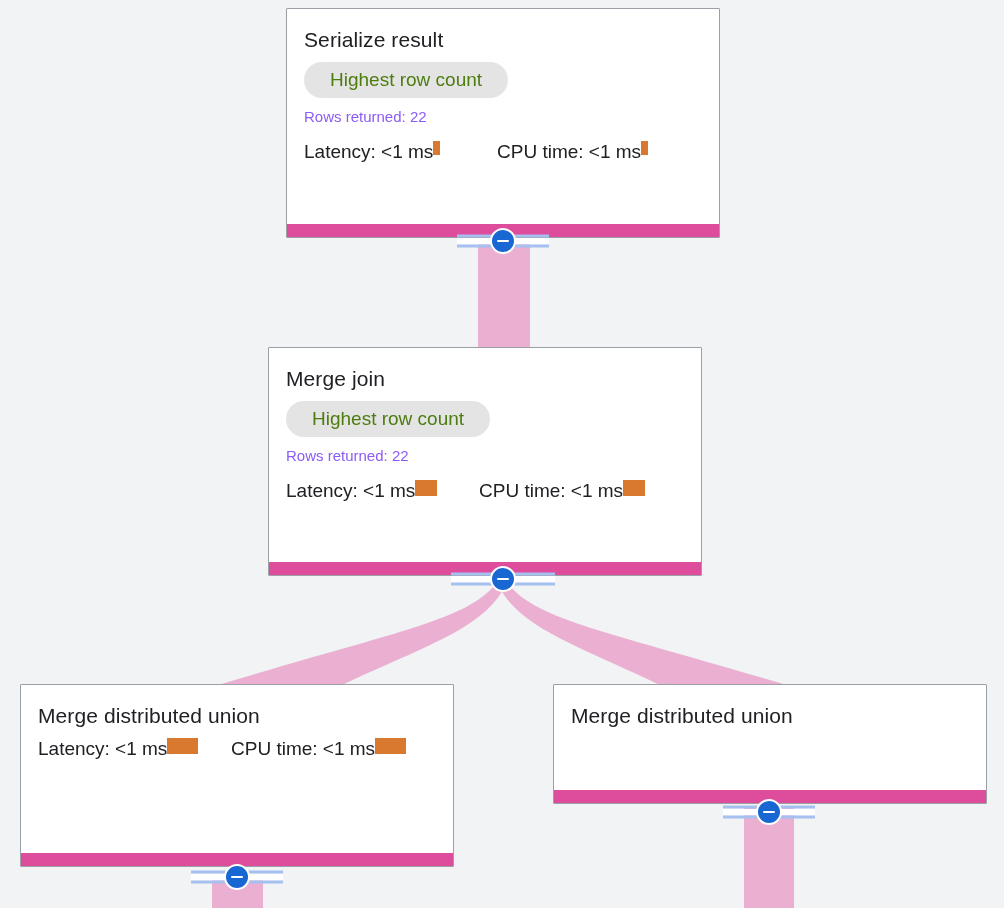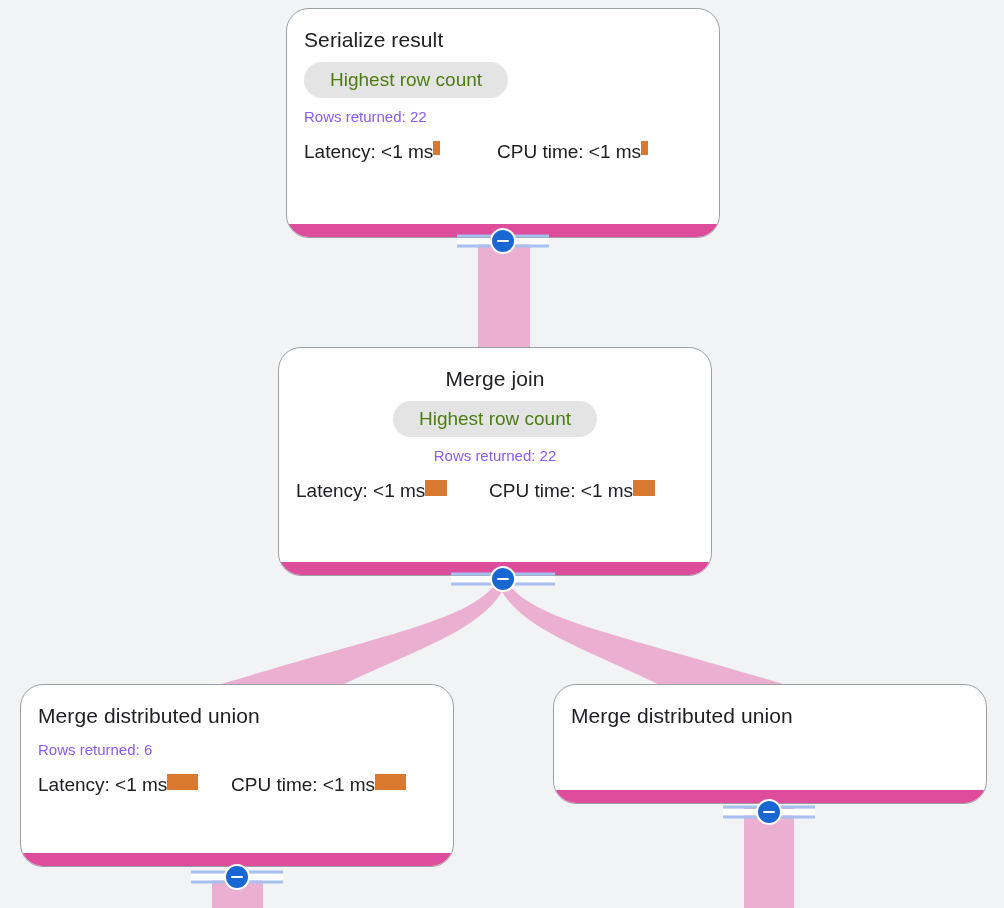--- a/index.html
+++ b/index.html
@@ -28,21 +28,21 @@
     height: 908px;
     pointer-events: none;
   }
 
   
   .node {
     position: absolute;
     box-sizing: border-box;
     background: #FFFFFF;
     border: 1px solid #9AA0A6;
-    border-radius: 23px;
+    border-radius: 1px;
     overflow: hidden;
     box-shadow: 0 0 0 0 rgba(0,0,0,0);
   }
   .node-body {
     padding: 18px 17px 10px 17px;
   }
   .node-title {
     font-size: 21px;
     line-height: 26px;
     font-weight: 500;
@@ -188,21 +188,21 @@
     <div class="node-accent"></div>
   </div>
 
   <div class="toggle" style="left:457px; top:228px;">
     <div class="toggle-rail"></div>
     <div class="toggle-btn">
       <div class="minus"></div>
     </div>
   </div>
 
-  <div class="node" id="node-merge-join" style="left:278px; top:347px; width:434px; height:229px;text-align:center;">
+  <div class="node" id="node-merge-join" style="left:268px; top:347px; width:434px; height:229px;">
     <div class="node-body">
       <div class="node-title">Merge join</div>
       <div class="chip">Highest row count</div>
       <div class="rows">Rows returned: 22</div>
       <div class="metrics">
         <div class="metric" style="width:193px;">
           <div class="metric-label">Latency: &lt;1 ms</div>
           <div class="metric-bar" style="width:22px;height:16px;"></div>
         </div>
         <div class="metric">
@@ -217,21 +217,20 @@
   <div class="toggle wide" style="left:451px; top:566px;">
     <div class="toggle-rail"></div>
     <div class="toggle-btn">
       <div class="minus"></div>
     </div>
   </div>
 
   <div class="node" id="node-merge-distributed-union-left" style="left:20px; top:684px; width:434px; height:183px;">
     <div class="node-body">
       <div class="node-title">Merge distributed union</div>
-      <div class="rows">Rows returned: 6</div>
       <div class="metrics">
         <div class="metric" style="width:193px;">
           <div class="metric-label">Latency: &lt;1 ms</div>
           <div class="metric-bar" style="width:31px;height:16px;"></div>
         </div>
         <div class="metric">
           <div class="metric-label">CPU time: &lt;1 ms</div>
           <div class="metric-bar" style="width:31px;height:16px;"></div>
         </div>
       </div>

